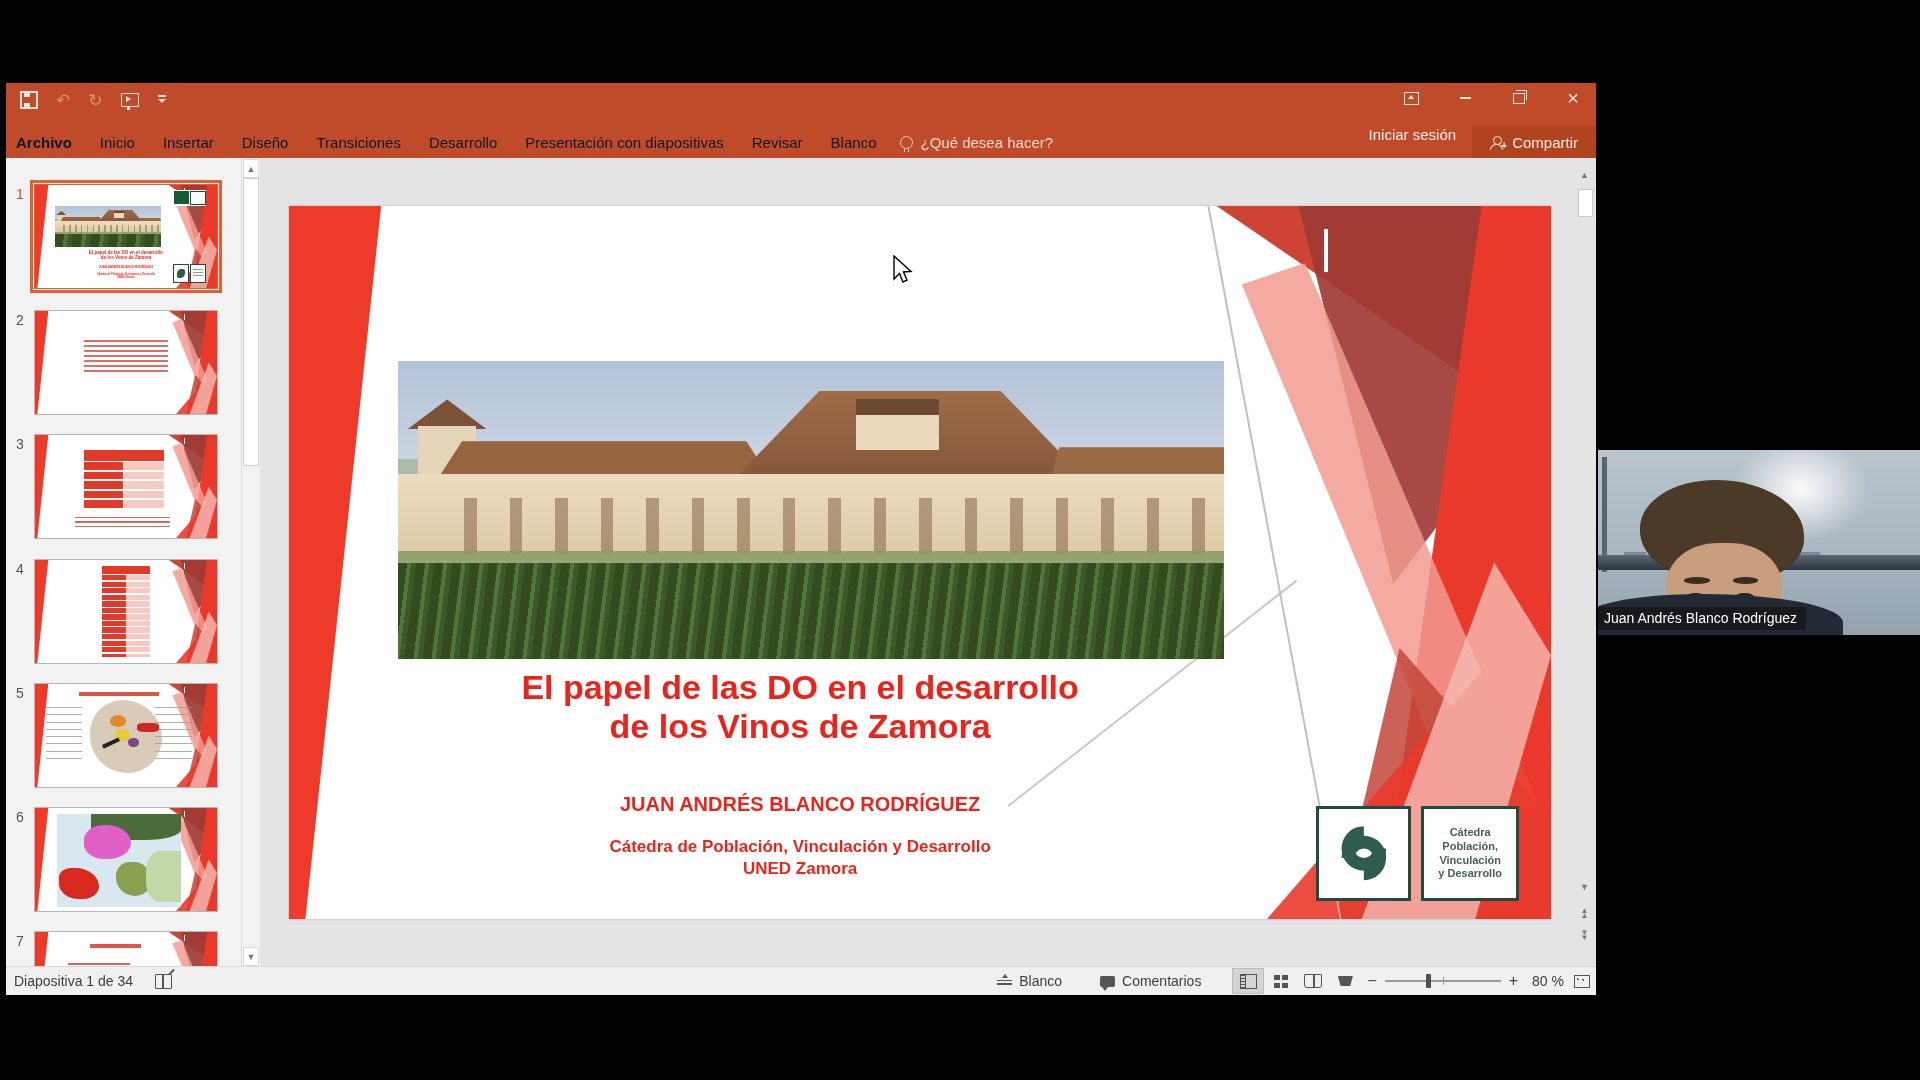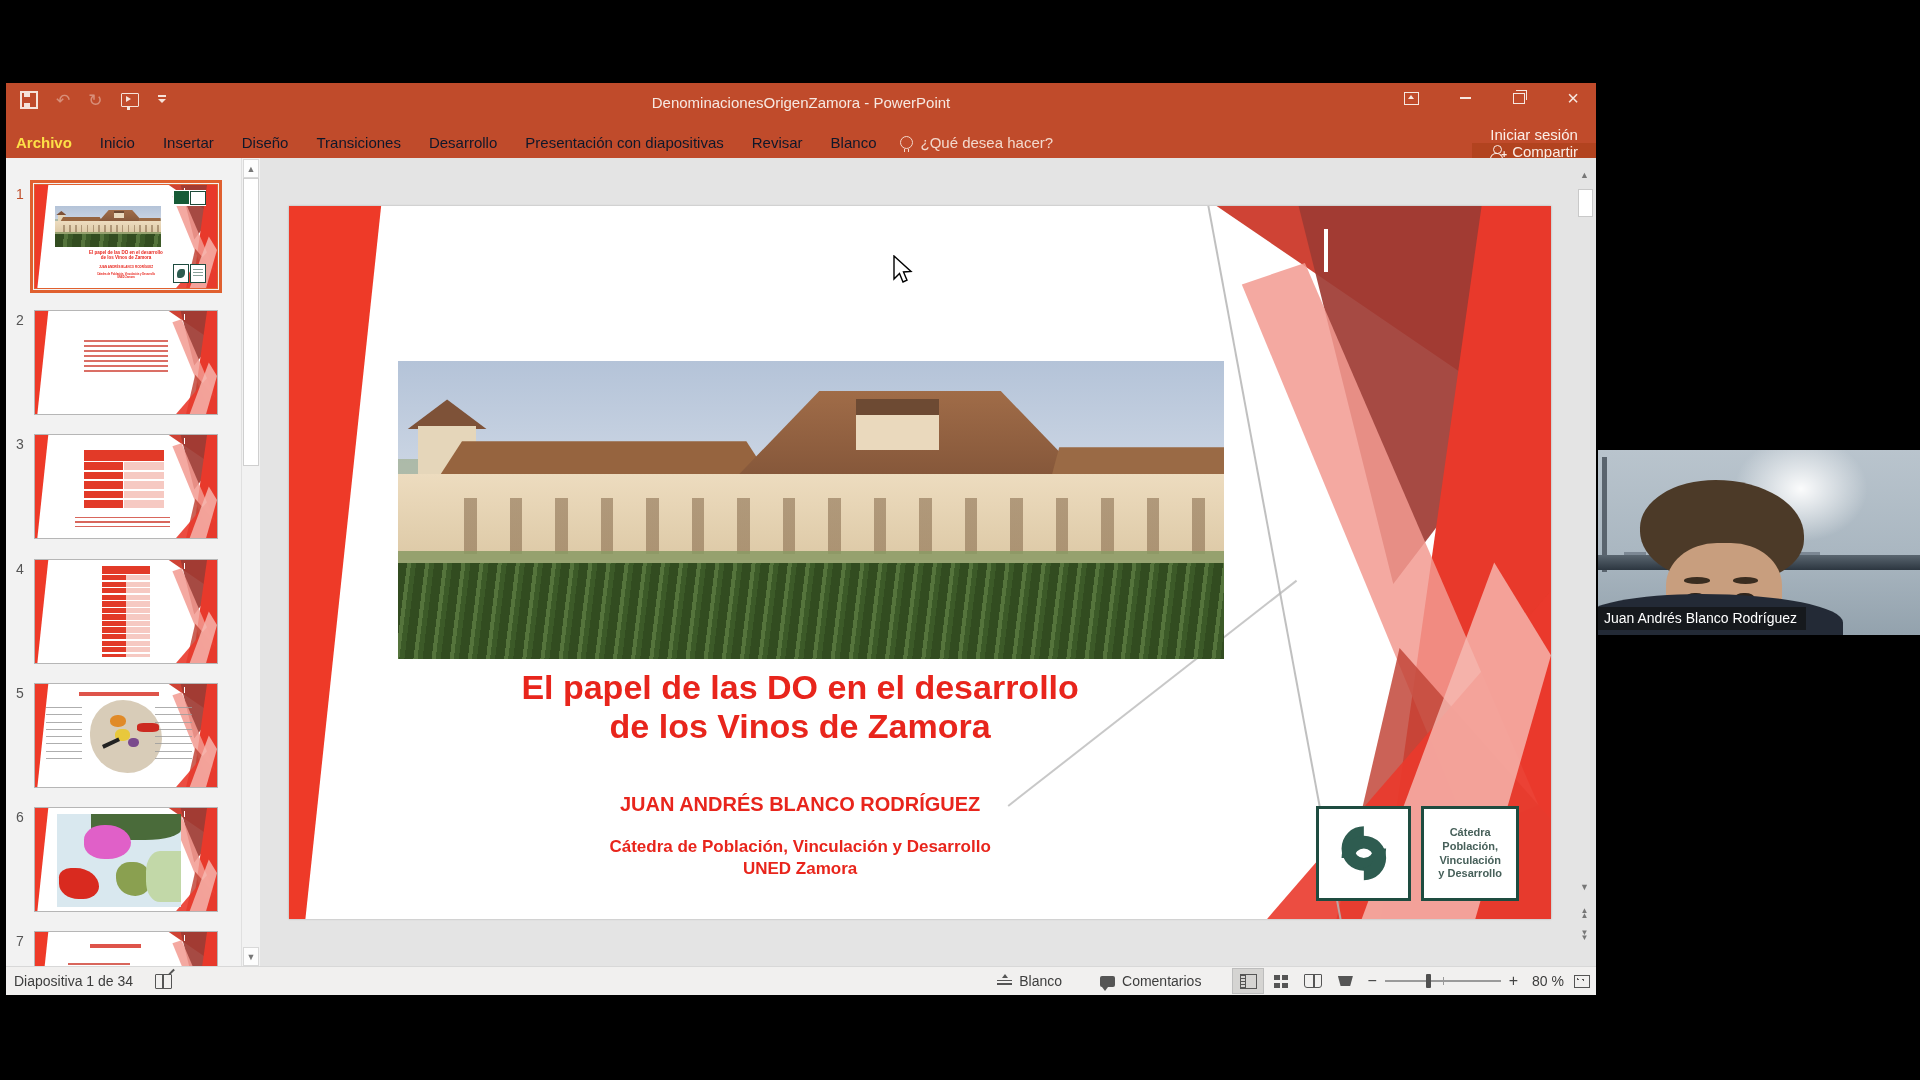--- a/index.html
+++ b/index.html
@@ -28,25 +28,25 @@
   .i-show{width:16px;height:12px;border:1.5px solid #f6e3da;border-radius:1px;position:relative;}
   .i-show::before{content:"";position:absolute;left:4.5px;top:1.5px;border-top:3px solid transparent;border-bottom:3px solid transparent;border-left:5px solid #f6e3da;}
   .i-show::after{content:"";position:absolute;left:5.5px;bottom:-4px;width:3px;height:3px;background:#f6e3da;}
   .i-custom{display:inline-block;position:relative;width:10px;height:10px;}
   .i-custom::before{content:"";position:absolute;left:1px;top:0;width:8px;height:1.5px;background:#f6e3da;}
   .i-custom::after{content:"";position:absolute;left:1.5px;top:4px;border-left:4px solid transparent;border-right:4px solid transparent;border-top:4px solid #f6e3da;}
 
   
   .menubar{position:absolute;left:0;top:43px;width:100%;height:32px;background:#c04b2b;display:flex;align-items:center;}
   .tab{color:#0f172a;font-size:15px;padding:0 14px;height:100%;display:flex;align-items:center;}
-  .tab.first{padding-left:10px;font-weight:bold;color:#fde047;}
+  .tab.first{padding-left:10px;font-weight:bold;color:#0f172a;}
   .tellme{display:flex;align-items:center;gap:7px;color:#f3d9cd;font-size:15px;margin-left:10px;}
   .i-bulb{width:11px;height:11px;border:1.5px solid #f3d9cd;border-radius:50%;position:relative;}
   .i-bulb::after{content:"";position:absolute;left:3px;bottom:-4px;width:3px;height:3px;border-left:1.5px solid #f3d9cd;border-right:1.5px solid #f3d9cd;}
-  .menubar-right{position:absolute;right:0;top:43px;height:32px;display:flex;align-items:center;color:#fbeee8;font-size:15px;flex-direction:column;}
+  .menubar-right{position:absolute;right:0;top:43px;height:32px;display:flex;align-items:flex-start;color:#fbeee8;font-size:15px;}
   .signin{padding:0 16px;}
   .share{height:100%;display:flex;align-items:center;gap:8px;background:#b2431f;padding:0 18px;}
   .i-person{width:14px;height:13px;position:relative;display:inline-block;}
   .i-person::before{content:"";position:absolute;left:3px;top:0;width:7px;height:7px;border:1.5px solid #fbeee8;border-radius:50%;}
   .i-person::after{content:"";position:absolute;left:0;bottom:-1px;width:11px;height:5px;border:1.5px solid #fbeee8;border-bottom:none;border-radius:7px 7px 0 0;}
   .i-plus{position:absolute;right:-3px;bottom:-2px;color:#fbeee8;font-size:10px;font-weight:bold;}
 
   
   .workarea{position:absolute;left:0;top:75px;width:100%;height:809px;}
 
@@ -199,21 +199,20 @@
 <div class="pp-window">
 
   <div class="titlebar">
     <div class="qat">
       <span class="i-save"></span>
       <span class="glyph dim">↶</span>
       <span class="glyph dim">↻</span>
       <span class="i-show"></span>
       <span class="i-custom"></span>
     </div>
-    <div class="title-text">DenominacionesOrigenZamora - PowerPoint</div>
     <div class="winbtns">
       <span class="winbtn">
           <span class="i-ribbonopt"></span>
         </span>
       <span class="winbtn">
           <span class="i-min"></span>
         </span>
       <span class="winbtn">
           <span class="i-restore"></span>
         </span>

